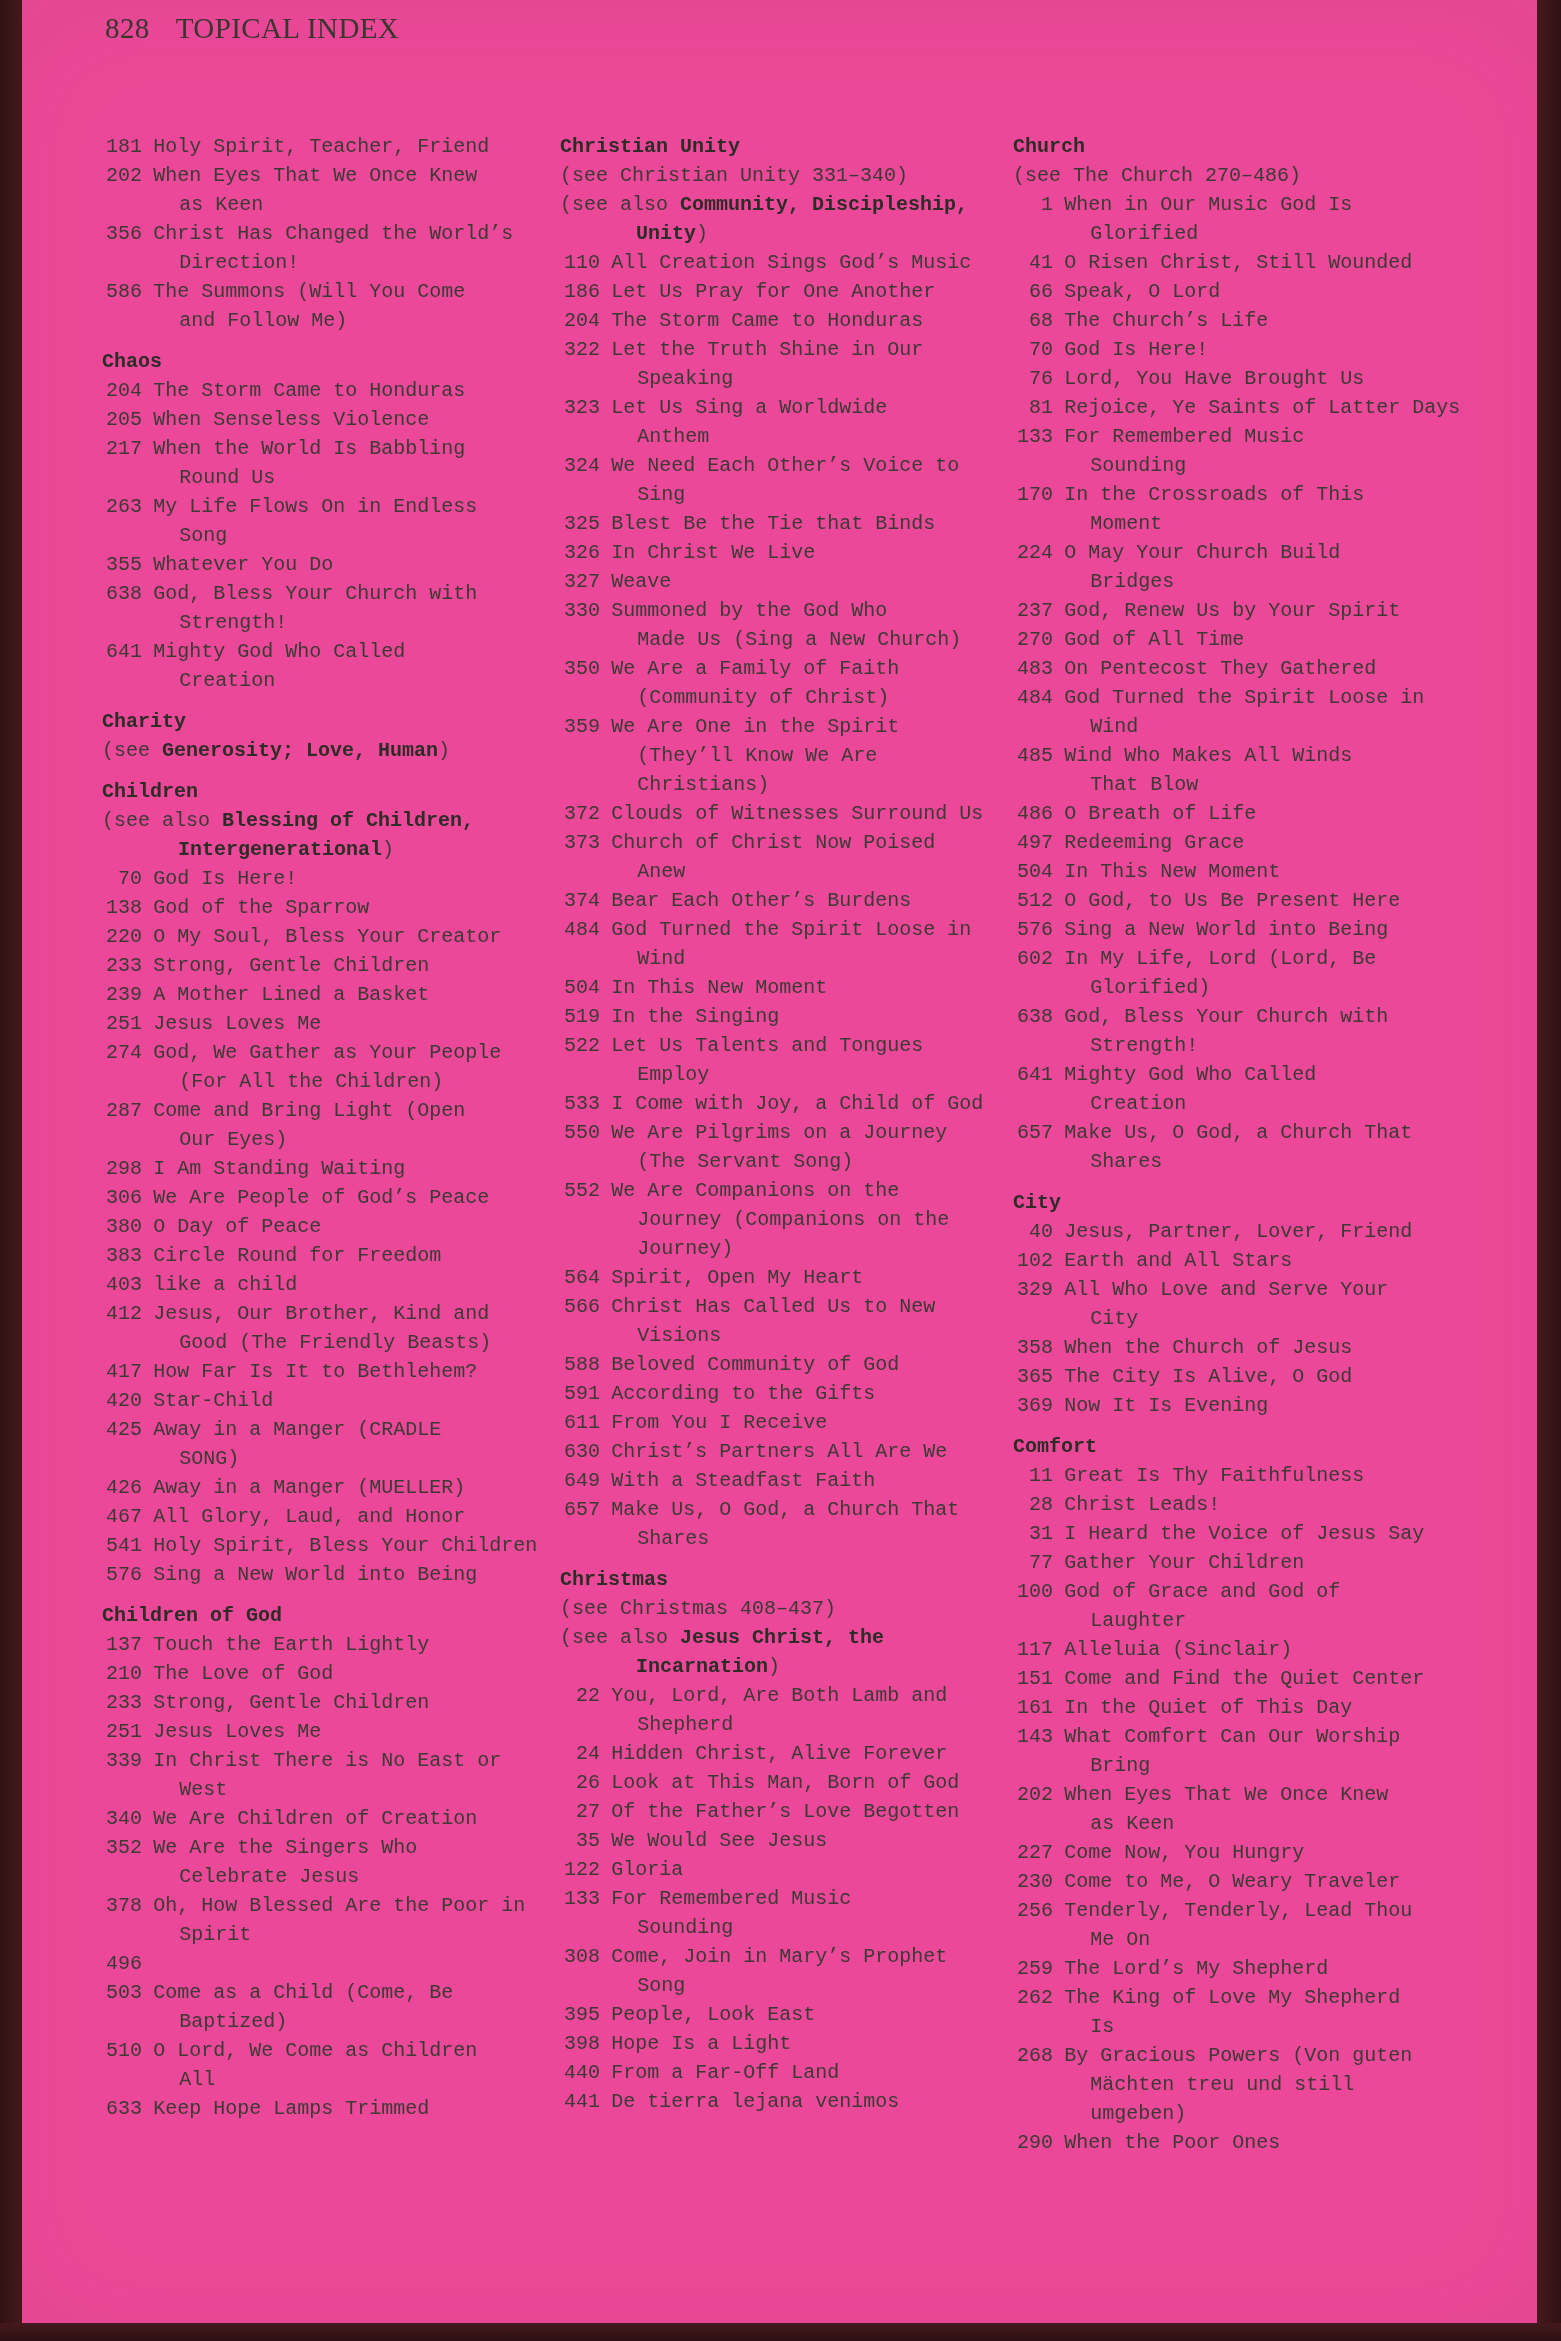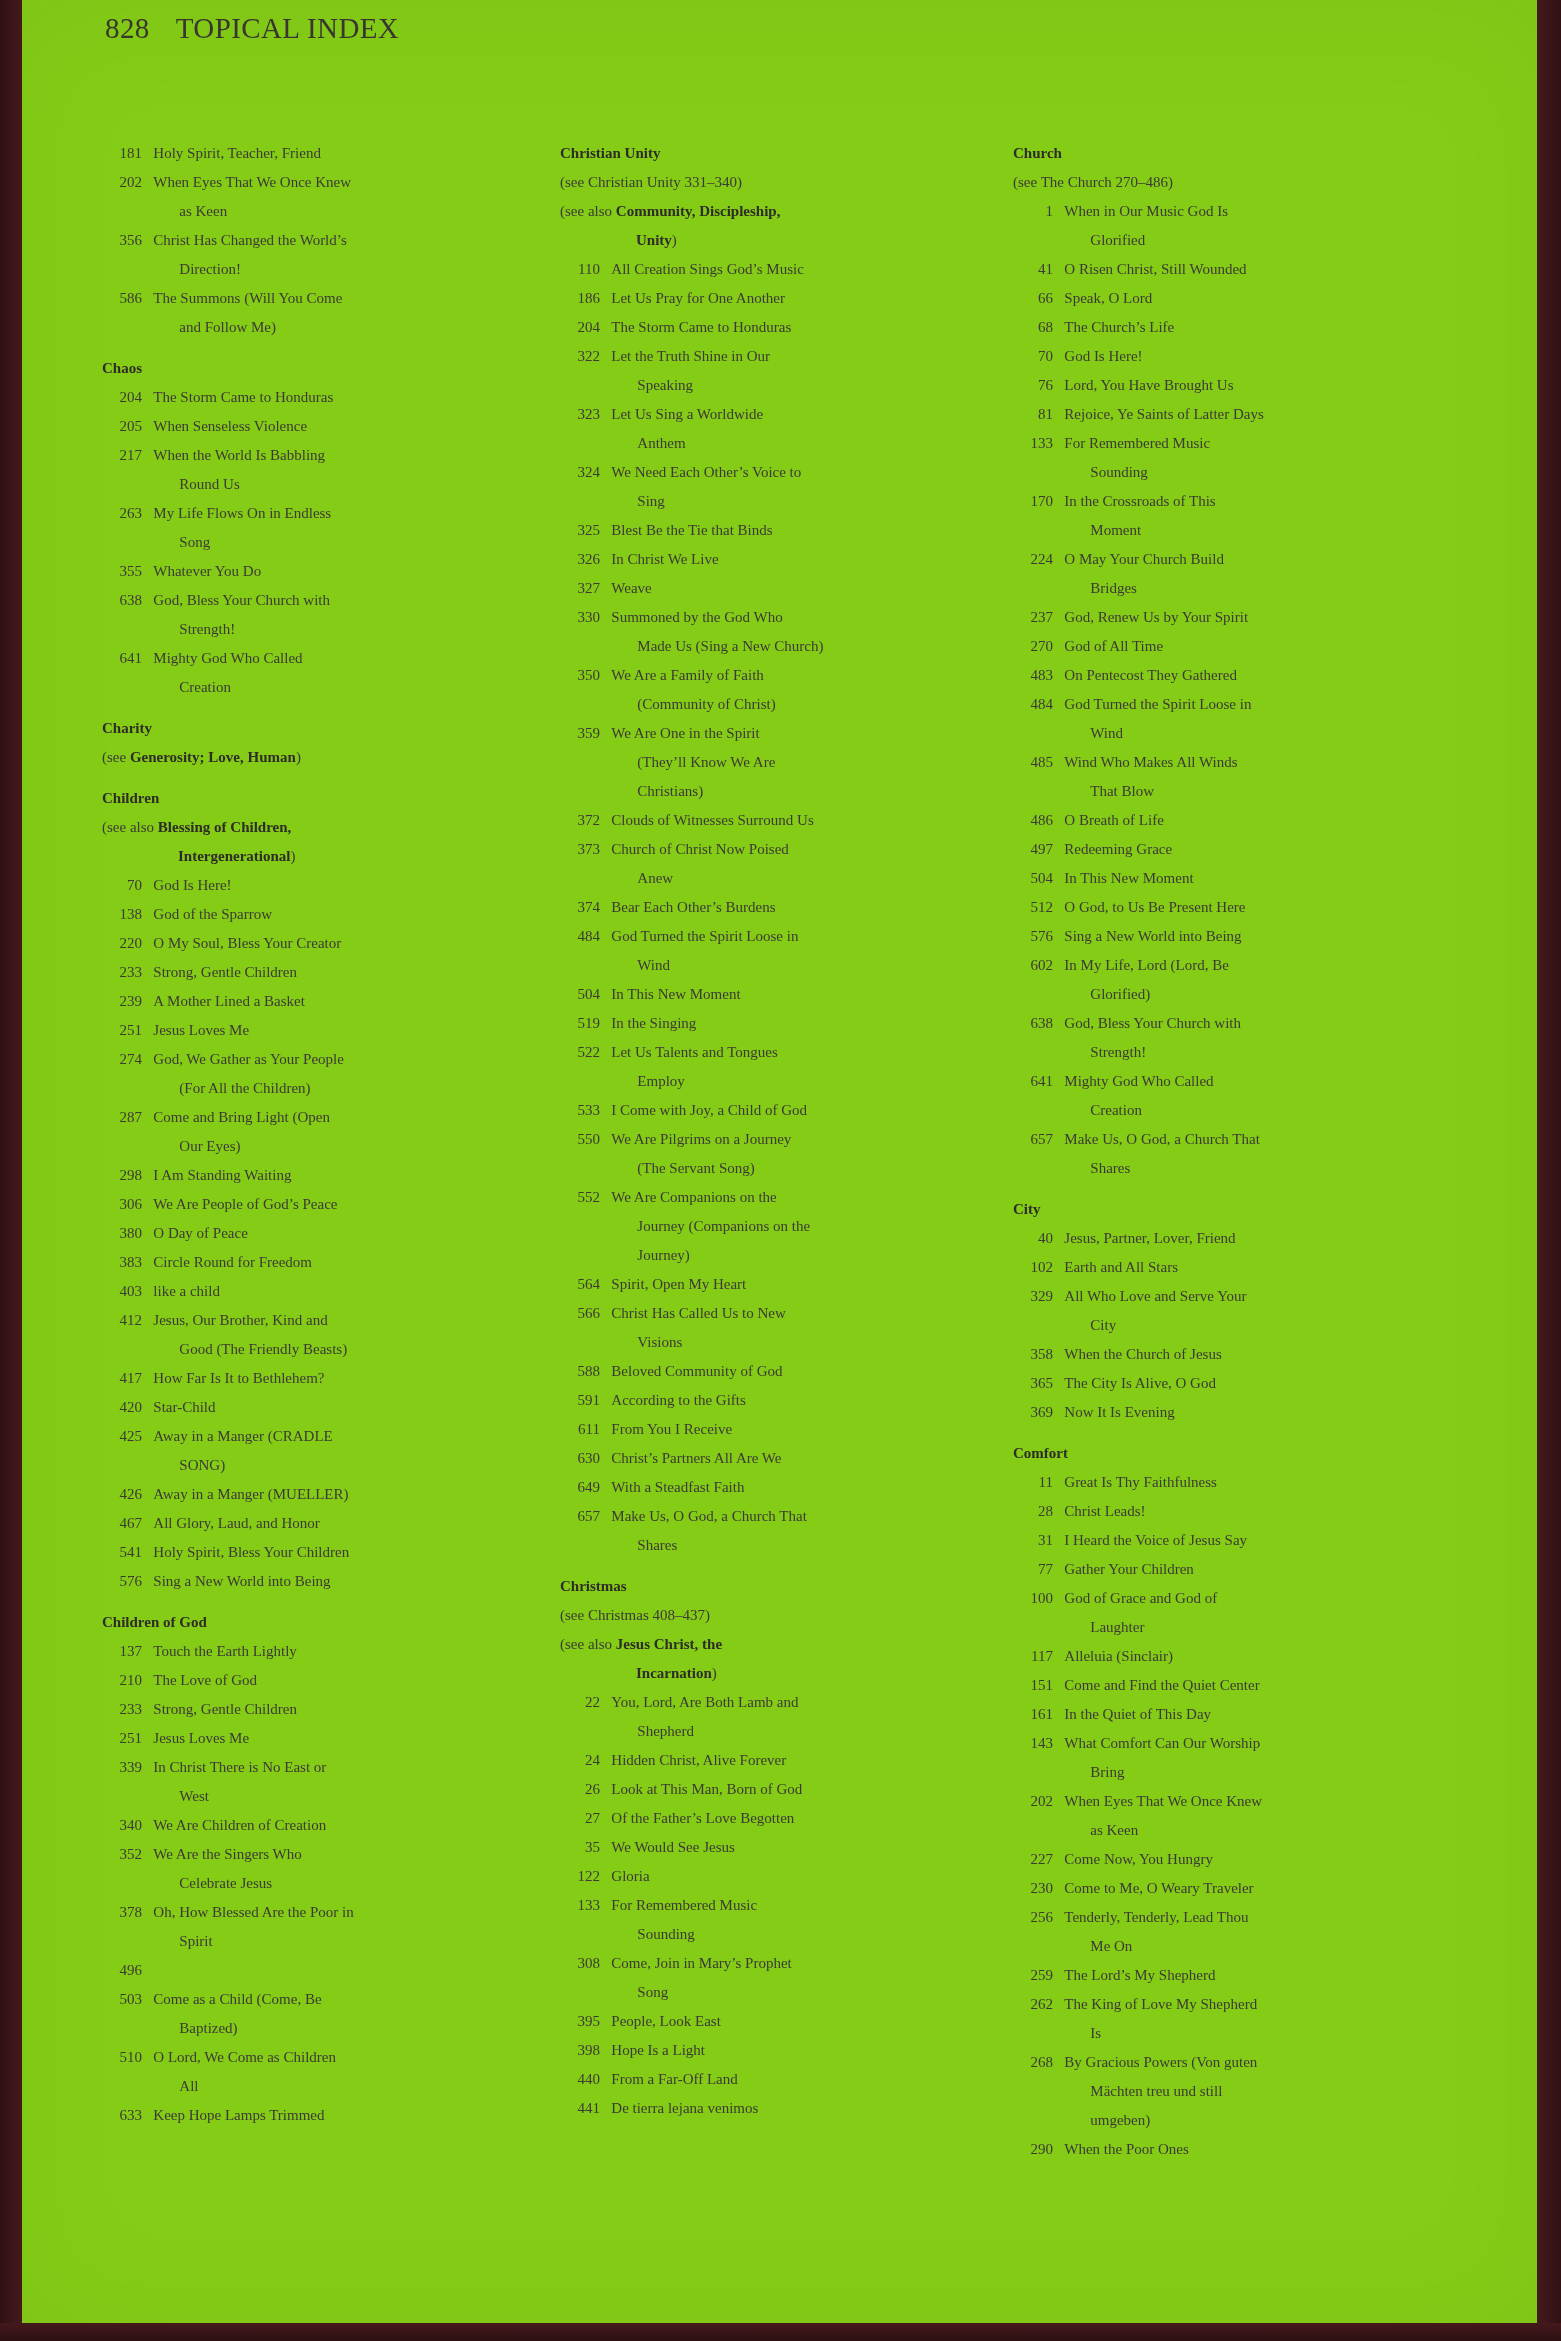--- a/index.html
+++ b/index.html
@@ -6,42 +6,42 @@
   body {
     width: 1561px; height: 2342px;
     background: #f6f3ed;
     font-family: "Liberation Serif", serif;
     color: #3c3a35;
     position: relative;
     overflow: hidden;
   }
   .page {
     position: absolute; inset: 0;
-    background: #84cc16;
+    background: #ec4899;
     box-shadow: inset 0 0 139px rgba(90,70,50,0.07);
     padding-left: 35px;
   }
   .edge { position: absolute; }
   .edge-left   { left: 0; top: 0; width: 22px; height: 2342px;
                  background: linear-gradient(to right, #2f1113, #45191c); }
   .edge-right  { right: 0; top: 0; width: 24px; height: 2342px;
                  background: linear-gradient(to left, #2f1113, #45191c); }
   .edge-bottom { left: 0; bottom: 0; width: 1561px; height: 19px;
                  background: linear-gradient(to top, #2b0f11, #45191c); }
 
   .page-header {
     position: absolute; left: 105px; top: 12px;
     font-size: 29px; color: #38362f; letter-spacing: 0.4px;
     white-space: nowrap;
   }
   .page-num { margin-right: 26px; }
 
   .col {
-    position: absolute; top: 139px; width: 451px;
-    font-size: 15px; line-height: 29px;
+    position: absolute; top: 132px; width: 451px;
+    font-size: 20px; line-height: 29px; font-family: Liberation Mono, monospace;
   }
   .col1 { left: 102px; }
   .col2 { left: 560px; }
   .col3 { left: 1013px; }
 
   .block + .block { margin-top: 12px; }
 
   .heading { font-weight: bold; color: #2e2c27; }
 
   .seeref {

